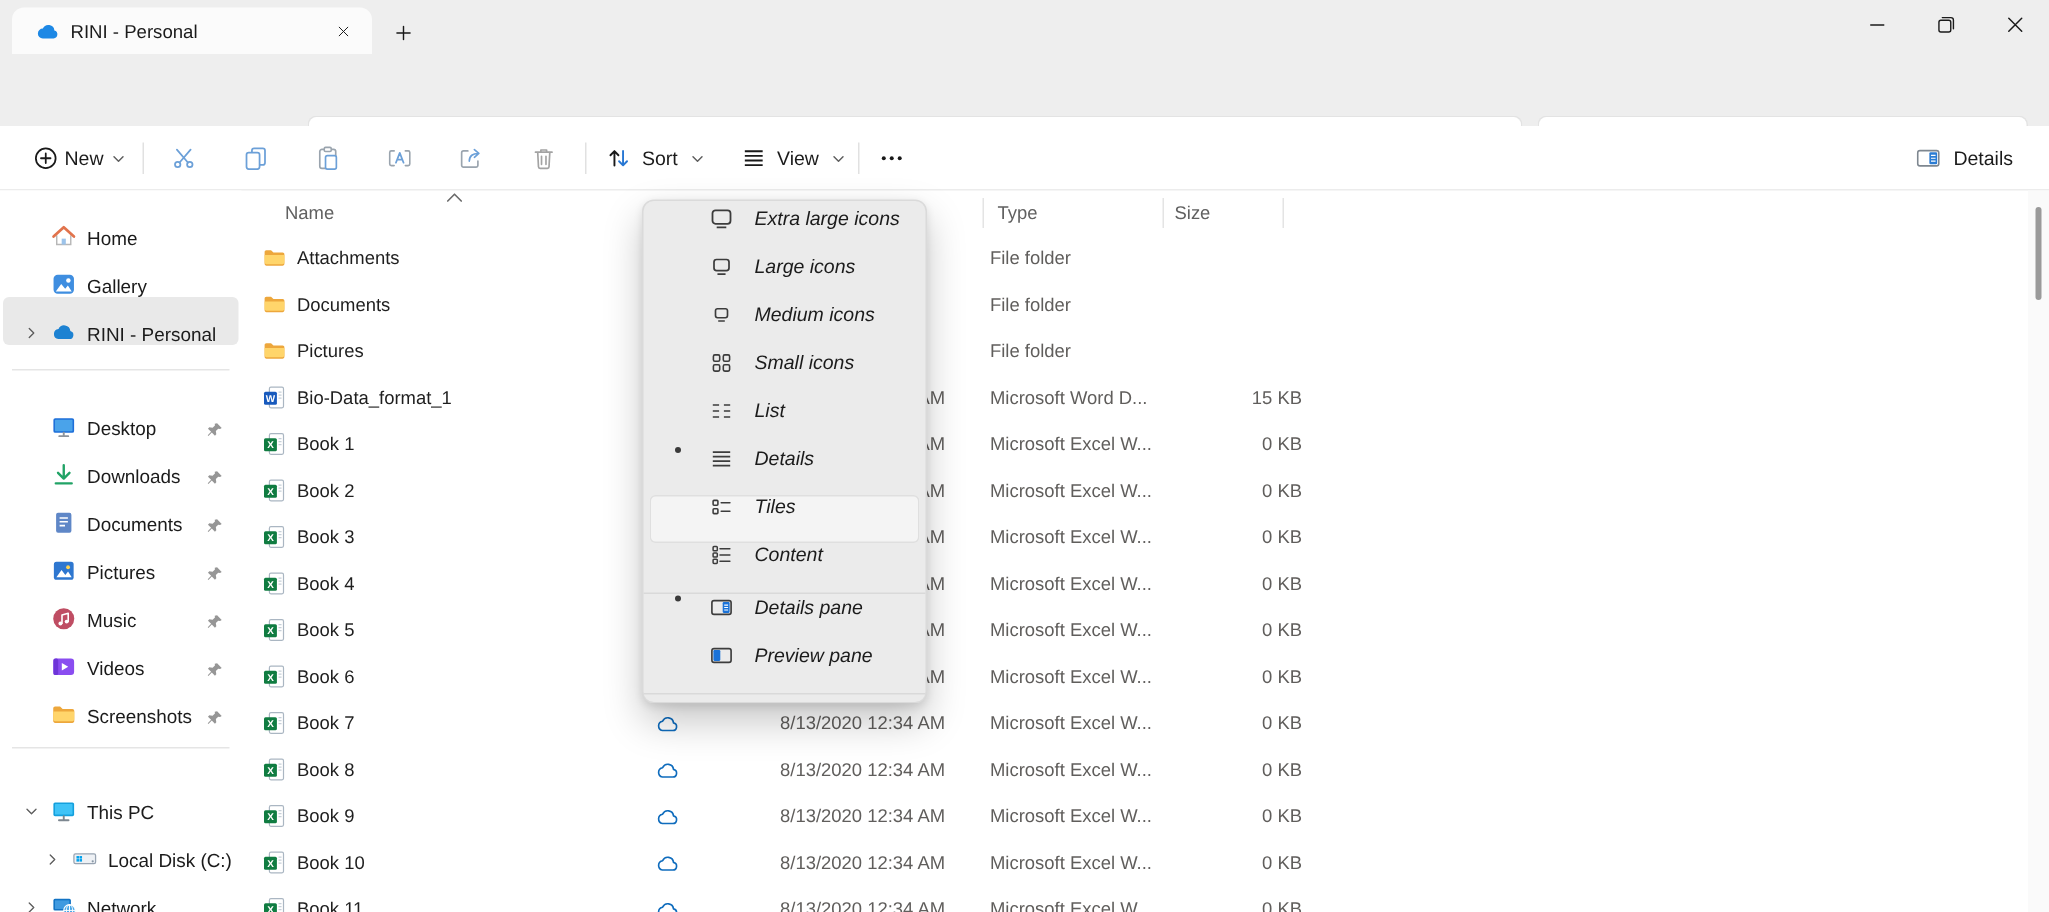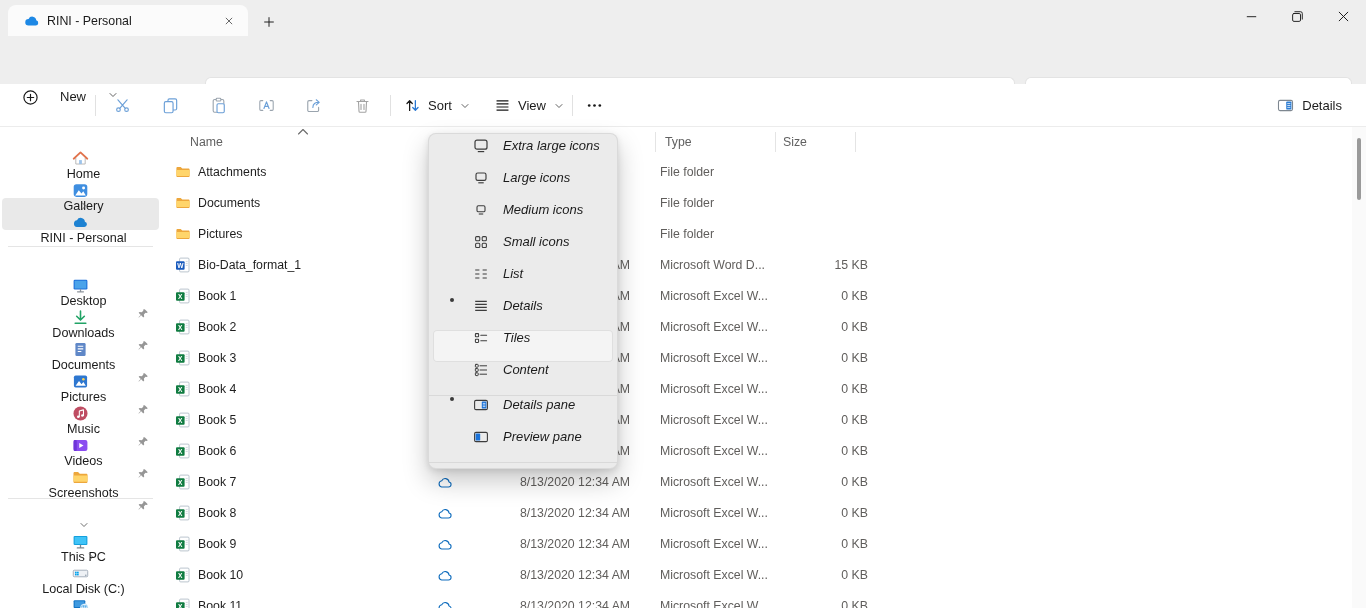--- a/index.html
+++ b/index.html
@@ -28,34 +28,34 @@
   .crumb-ico{width:18px;height:18px;flex:none;}
   .crumb{padding:0 9px;color:#1b1b1b;white-space:nowrap;}
   .crumb-chev{width:13px;height:13px;margin:0 3px;flex:none;}
   .searchbar{position:absolute;left:1025px;top:41px;width:327px;height:31px;background:#fff;border:1px solid #e3e3e3;border-bottom-color:#d6d6d6;border-radius:6px;box-sizing:border-box;display:flex;align-items:center;padding:0 10px;}
   .searchbar input{border:none;outline:none;flex:1;font-family:inherit;font-size:12.8px;color:#1b1b1b;background:transparent;}
   .searchbar input::placeholder{color:#767676;}
   .search-ico{width:15px;height:15px;flex:none;}
 
   
   .commandbar{position:absolute;left:0;top:84px;width:1366px;height:43px;background:#fff;border-bottom:1px solid #ececec;box-sizing:border-box;}
-  .cmd-new{position:absolute;left:14px;top:89px;height:33px;display:flex;gap:21px;padding:0 8px;border-radius:4px;}
+  .cmd-new{position:absolute;left:14px;top:89px;height:33px;display:flex;align-items:center;gap:4px;padding:0 8px;border-radius:4px;}
   .cmd-label{font-size:13px;color:#1b1b1b;}
   .cmd-chev{width:12px;height:12px;}
   .cmd-sep{position:absolute;top:95px;width:1px;height:21px;background:#e1e1e1;}
   .cmd-icbtn{position:absolute;top:89px;width:36px;height:33px;display:grid;place-items:center;border-radius:4px;}
   .cmd-icbtn .x{width:17px;height:17px;}
   .cmd-group{position:absolute;top:89px;height:33px;display:flex;align-items:center;gap:7px;padding:0 6px;border-radius:4px;}
   .cmd-group .gi{width:17px;height:17px;}
   .cmd-details{position:absolute;right:14px;top:89px;height:33px;display:flex;align-items:center;gap:8px;padding:0 10px;border-radius:4px;}
   .cmd-details .gi{width:17px;height:17px;}
 
   
   .sidebar{position:absolute;left:0;top:127px;width:161px;bottom:0;padding-top:7px;box-sizing:border-box;overflow:hidden;background:#fff;}
-  .sb-item{display:flex;align-items:center;height:32px;margin:0 2px;border-radius:4px;padding-left:6px;flex-direction:column;}
+  .sb-item{display:flex;align-items:flex-end;height:32px;margin:0 2px;border-radius:4px;padding-left:6px;}
   .sb-item.selected{background:#e9e9e9;}
   .sb-exp{width:26px;height:16px;flex:none;display:flex;align-items:center;justify-content:center;}
   .sb-exp .x{width:12px;height:12px;}
   .sb-exp .down{transform:rotate(90deg);}
   .sb-item.indent .sb-exp{margin-left:14px;}
   .sb-ico{width:17px;height:17px;flex:none;margin-right:7px;}
   .sb-label{font-size:12.6px;color:#1b1b1b;white-space:nowrap;}
   .sb-pin{margin-left:auto;margin-right:10px;width:12px;height:12px;flex:none;opacity:.9;}
   .sb-div{height:1px;background:#e5e5e5;margin:16px 8px 14px 8px;}
   .sb-div.second{margin:13px 8px 18px 8px;}

